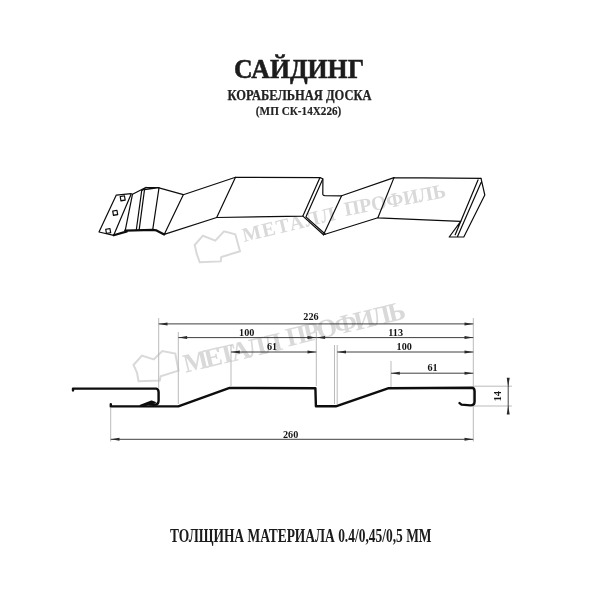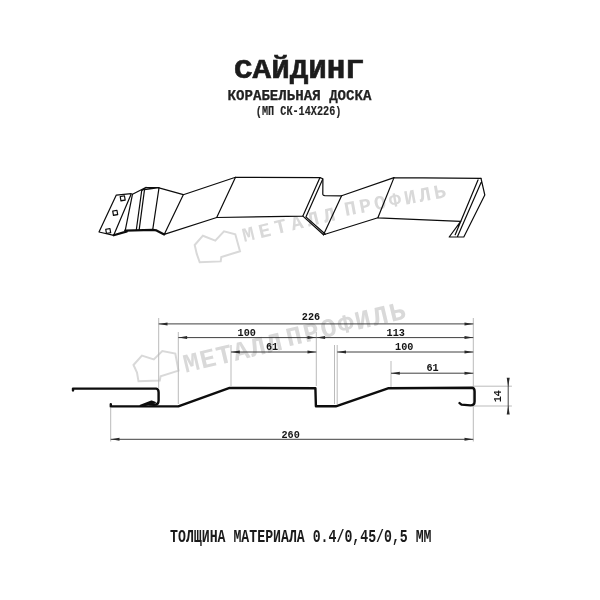--- a/index.html
+++ b/index.html
@@ -1,17 +1,17 @@
 <!DOCTYPE html>
 <html><head>
 <meta charset="utf-8">
 <style>
   html,body{margin:0;padding:0;background:#fff;}
   .page{position:relative;width:600px;height:600px;background:#fde047;overflow:hidden;
-        font-family:Liberation Mono, monospace;}
+        font-family:Liberation Serif, serif;}
 </style>
 </head>
 <body>
 <div class="page">
 <svg width="600" height="600" viewBox="0 0 600 600">
 
   <rect x="0" y="0" width="600" height="600" fill="#ffffff"></rect>
 
   <text x="299" y="77.6" font-size="27.5" font-weight="bold" fill="#1c1c1c" stroke="#1c1c1c" stroke-width="0.55" text-anchor="middle" textLength="130" lengthAdjust="spacingAndGlyphs">САЙДИНГ</text>
 

